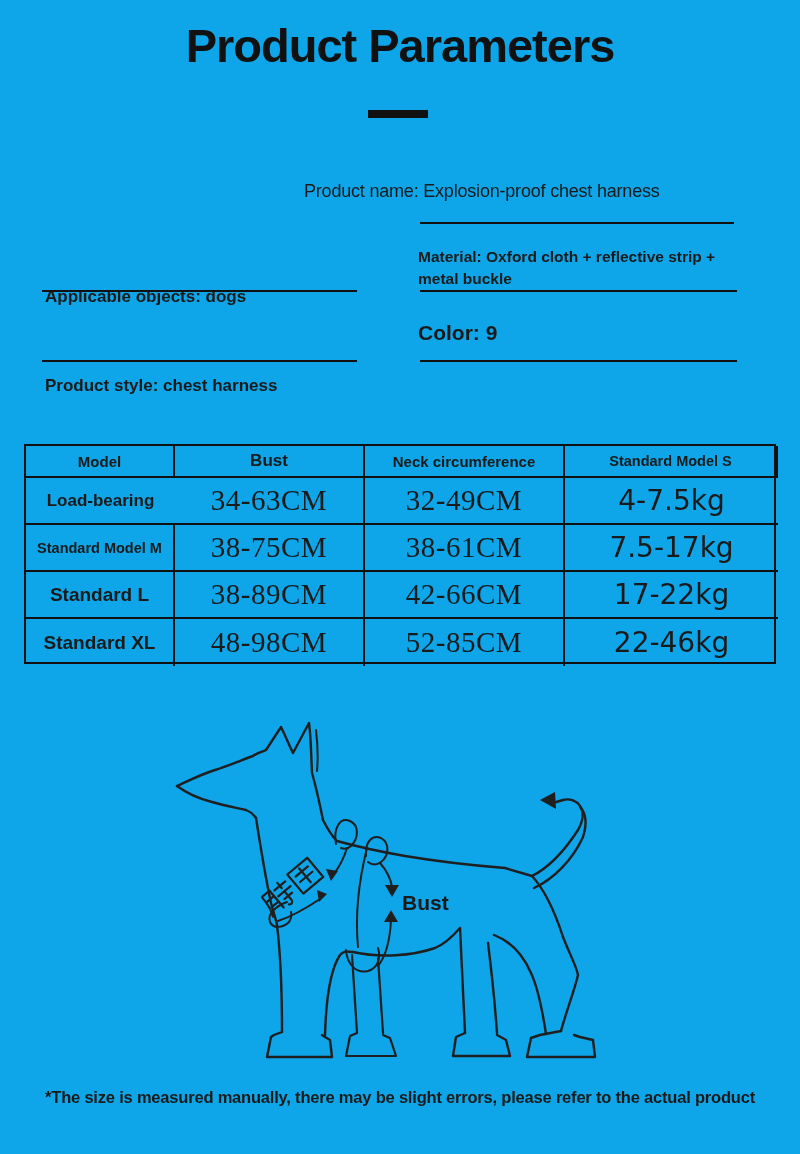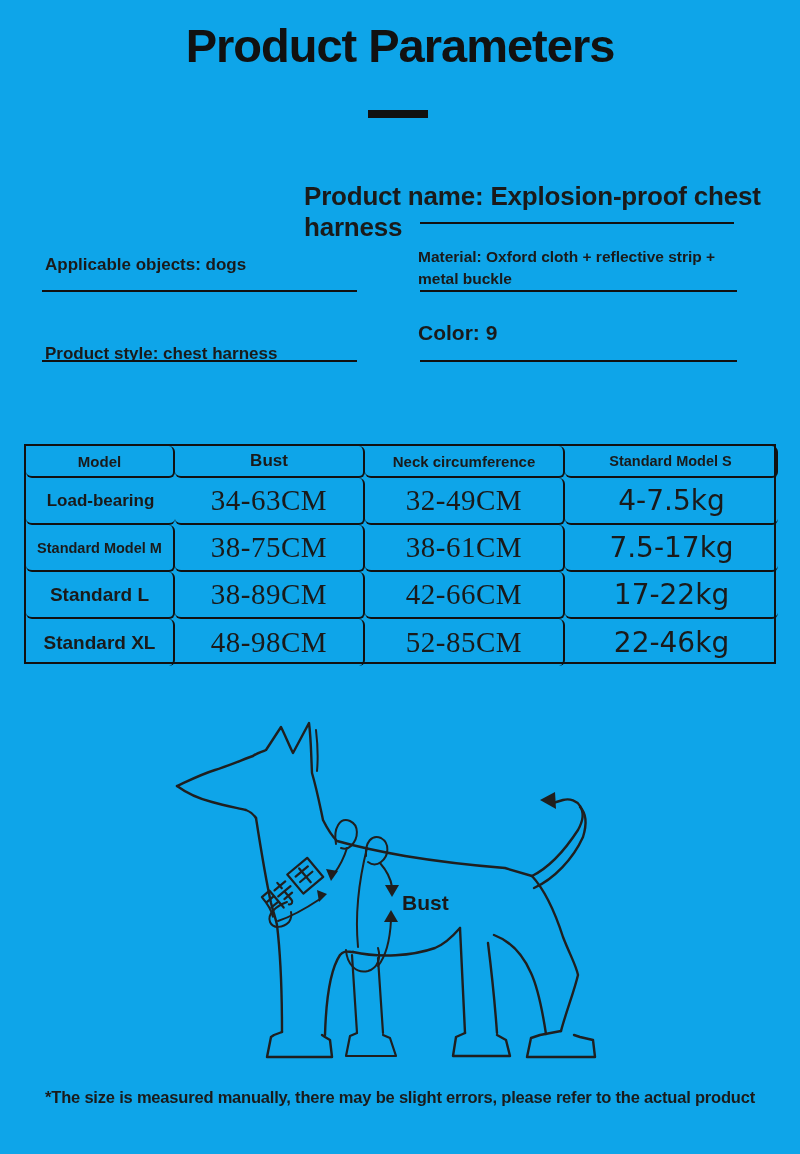--- a/index.html
+++ b/index.html
@@ -7,44 +7,44 @@
     position:relative;width:800px;height:1154px;margin:0 auto;
     background:#0ea5e9;overflow:hidden;
     font-family:"Liberation Sans",sans-serif;color:#1a1a1a;
   }
   .abs{position:absolute;}
   .title{
     left:0;right:0;top:18px;text-align:center;
     font-size:47px;font-weight:800;letter-spacing:-1px;color:#111;
   }
   .title-dash{left:368px;top:110px;width:60px;height:8px;background:#111;}
-  .product-name{left:304px;top:181px;font-size:26px;font-weight:700;letter-spacing:-0.2px;}
+  .product-name{left:304px;top:181px;font-size:18px;font-weight:400;letter-spacing:-0.2px;}
   .rule{height:2px;background:#111;}
   .rule-pname{left:420px;top:222px;width:314px;}
   .rule-l1{left:42px;top:290px;width:315px;}
   .rule-l2{left:42px;top:360px;width:315px;}
   .rule-r1{left:420px;top:290px;width:317px;}
   .rule-r2{left:420px;top:360px;width:317px;}
-  .field-sm{font-size:17px;font-weight:700;}
+  .field-sm{font-size:17px;font-weight:700;margin-top:32px;}
   .f-applicable{left:45px;top:255px;}
   .f-style{left:45px;top:344px;}
   .f-material{left:418px;top:246px;width:330px;font-size:15.5px;font-weight:700;line-height:1.45;}
   .f-color{left:418px;top:321px;font-size:21px;font-weight:700;}
 
   .size-table{
     left:24px;top:444px;width:752px;height:220px;
     display:grid;
     grid-template-columns:149px 190px 200px 213px;
     grid-template-rows:32px 47px 47px 47px 47px;
     border:2px solid #111;box-sizing:border-box;
   }
   .cell{
     display:flex;align-items:center;justify-content:center;
     border-right:2px solid #111;border-bottom:2px solid #111;
-    box-sizing:border-box;white-space:nowrap;overflow:hidden;border-radius:6px;
+    box-sizing:border-box;white-space:nowrap;overflow:hidden;
   }
   .cell.last-col{border-right:none;}
   .cell.last-row{border-bottom:none;}
   .th{font-weight:700;font-size:15px;}
   .th-lg{font-size:17px;}
   .model-sm{font-weight:700;font-size:14.5px;}
   .model-lg{font-weight:700;font-size:19px;}
   .cm{font-family:"Liberation Serif",serif;font-size:29px;letter-spacing:0.5px;}
   .kg{font-family:"DejaVu Sans",sans-serif;font-size:28px;}
 

